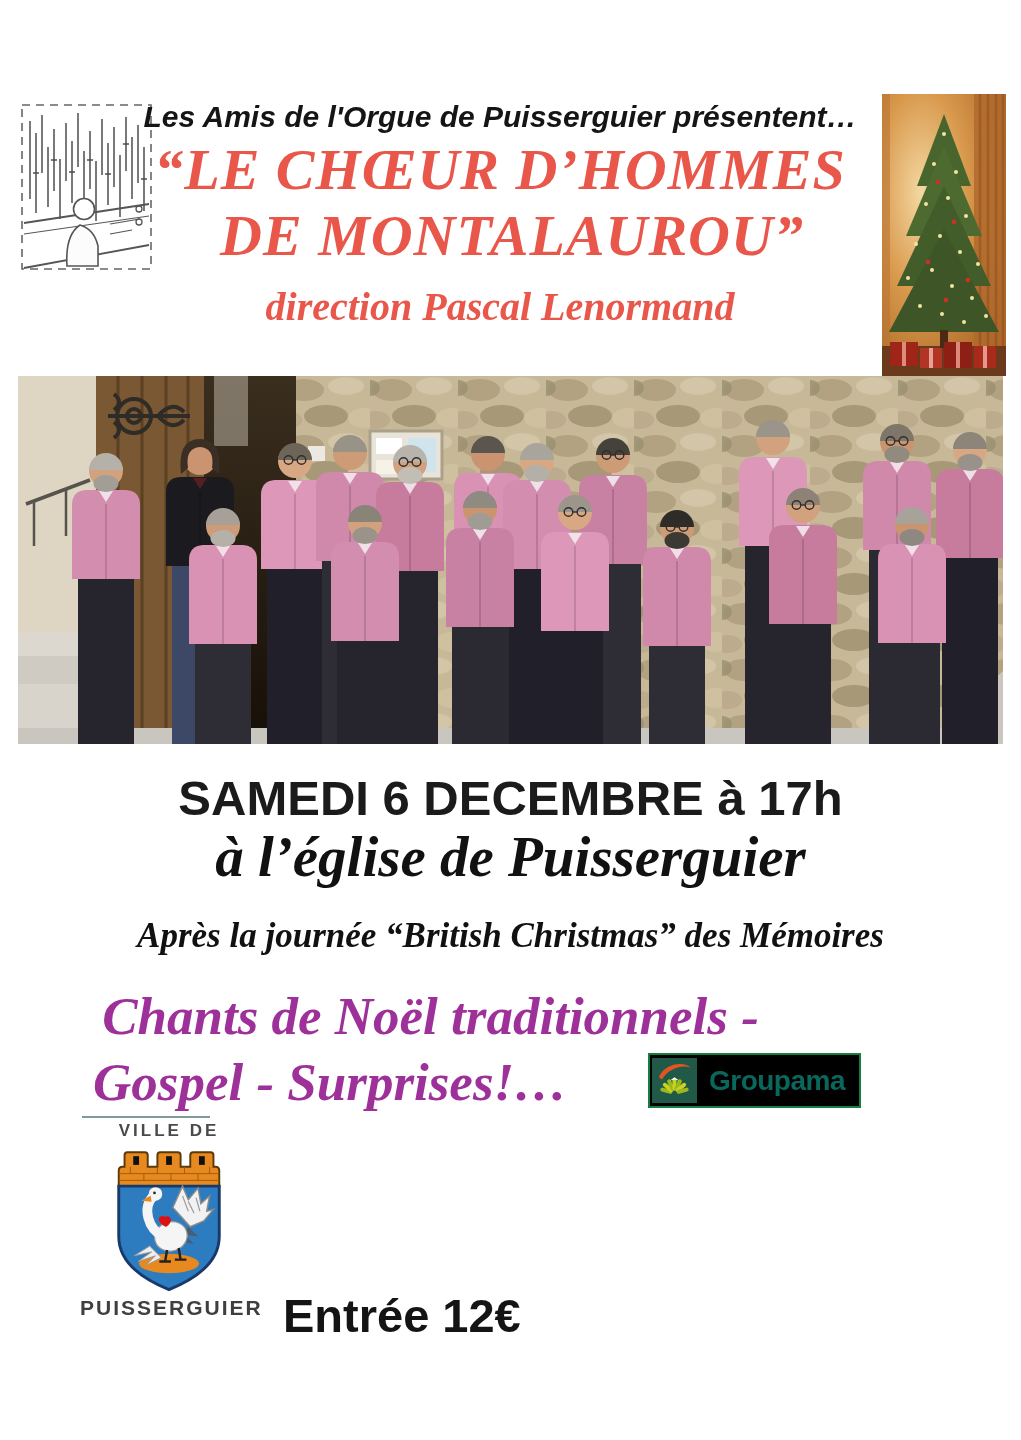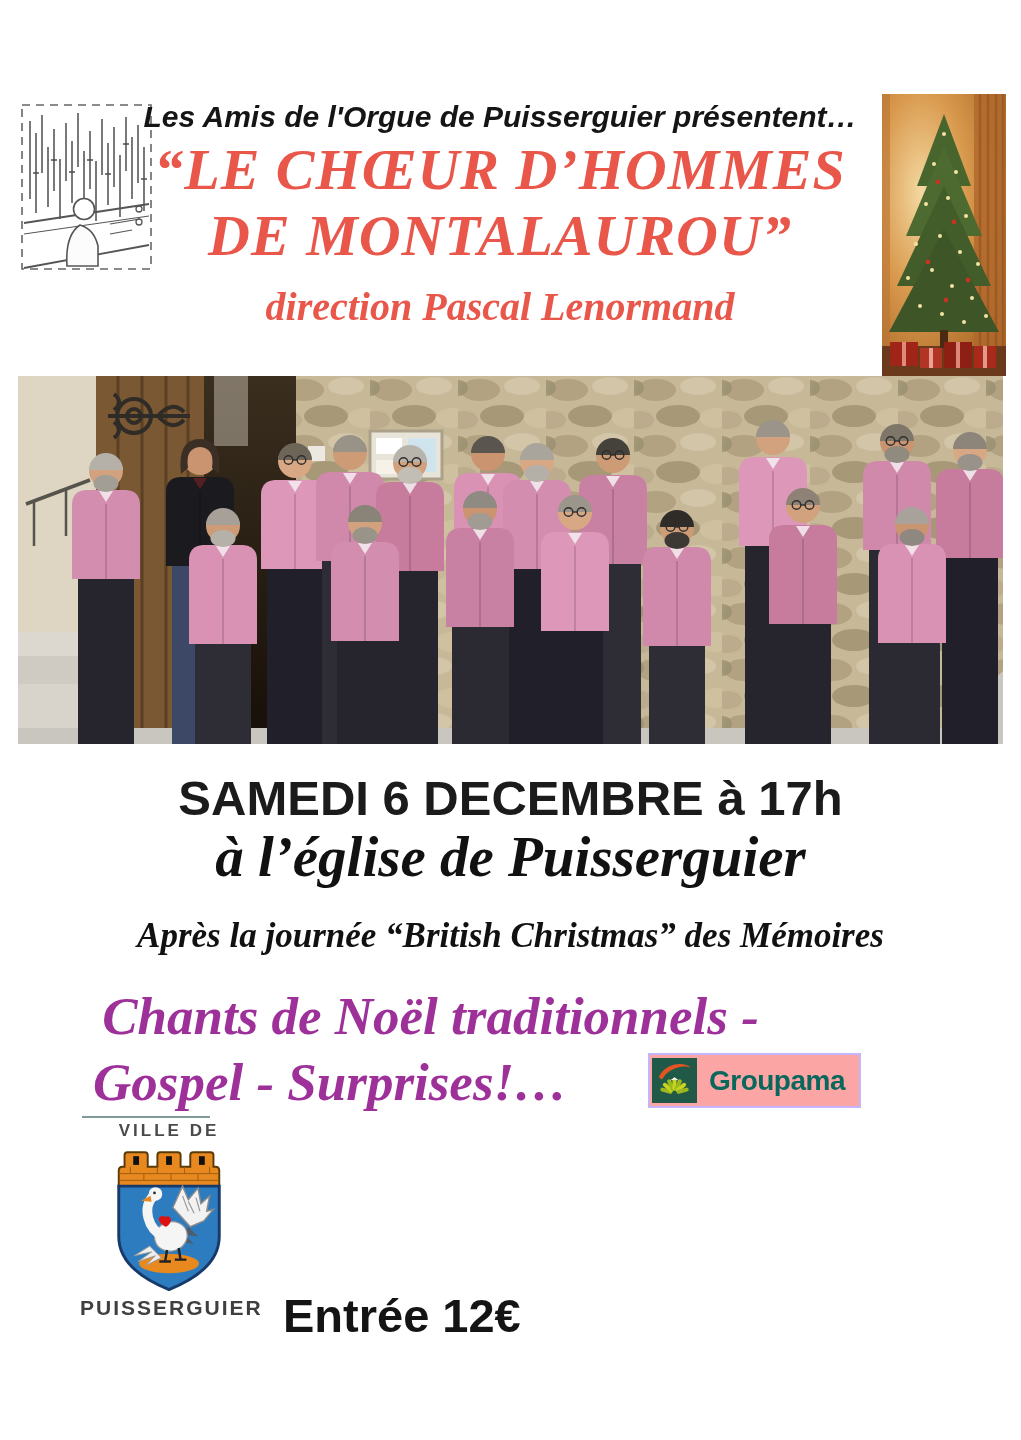--- a/index.html
+++ b/index.html
@@ -12,21 +12,21 @@
   .presenter{
     left:0;top:100px;width:1000px;text-align:center;
     font-style:italic;font-weight:bold;font-size:30px;color:#151515;
     white-space:nowrap;
   }
   .title-line{
     left:0;top:136px;width:1000px;text-align:center;
     font-family:"Liberation Serif",serif;font-style:italic;font-weight:bold;
     font-size:58px;color:#e9564a;white-space:nowrap;letter-spacing:1px;
   }
-  .title-line.l2{top:202px;}
+  .title-line.l2{top:202px;margin-left:12px;}
   .direction{
     left:0;top:283px;width:1000px;text-align:center;
     font-family:"Liberation Serif",serif;font-style:italic;font-weight:bold;
     font-size:40px;color:#e9564a;white-space:nowrap;
   }
   
   .organ-sketch{left:20px;top:103px;width:133px;height:168px;}
   .tree-photo{left:882px;top:94px;width:124px;height:282px;}
   .choir-photo{left:18px;top:376px;width:985px;height:368px;}
   
@@ -49,22 +49,22 @@
     font-family:"Liberation Serif",serif;font-style:italic;font-weight:bold;
     font-size:53px;color:#9d3199;white-space:nowrap;
   }
   .program2{
     left:93px;top:1052px;
     font-family:"Liberation Serif",serif;font-style:italic;font-weight:bold;
     font-size:53px;color:#9d3199;white-space:nowrap;
   }
   
   .groupama{
-    left:648px;top:1053px;width:205px;height:49px;background:#fca5a5;
-    border:2px solid #c4b5fd;display:flex;align-items:center;padding:1px 2px;
+    left:648px;top:1053px;width:205px;height:49px;background:#000000;
+    border:2px solid #15803d;display:flex;align-items:center;padding:1px 2px;
   }
   .groupama .emblem{width:45px;height:45px;background:#215949;flex:0 0 auto;}
   .groupama .gname{
     flex:1;text-align:center;font-weight:bold;font-size:28px;color:#0a675c;
     letter-spacing:-0.5px;
   }
   
   .seal{left:80px;top:1116px;width:178px;text-align:center;}
   .seal-rule{width:128px;height:2px;background:#7f9a99;margin:0 0 3px 2px;}
   .seal-top{

